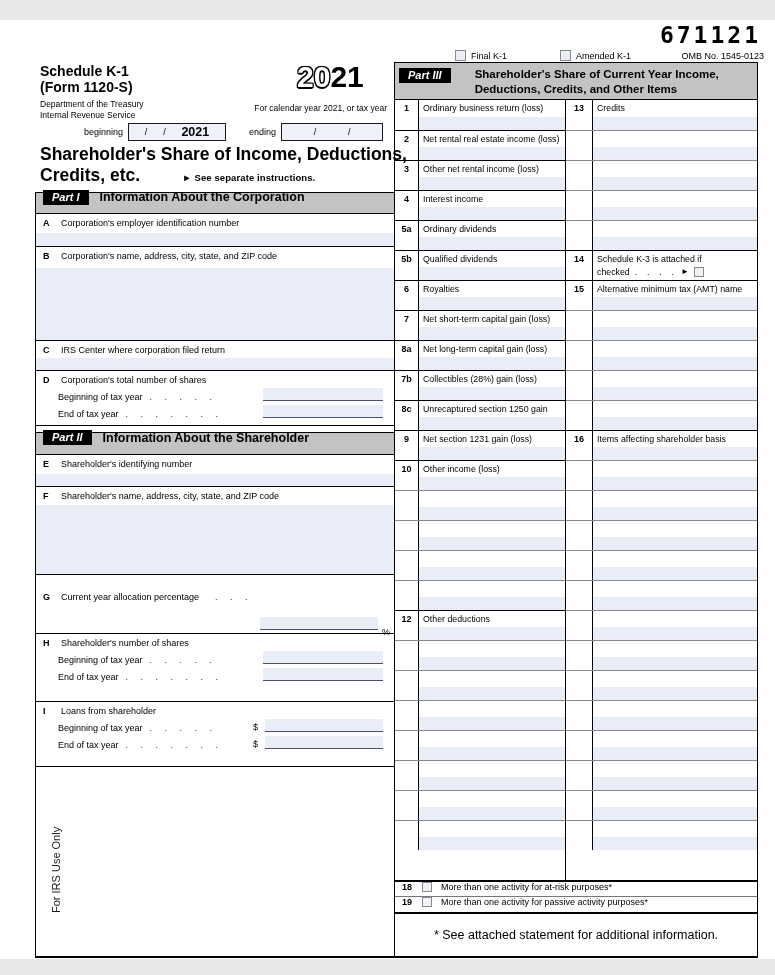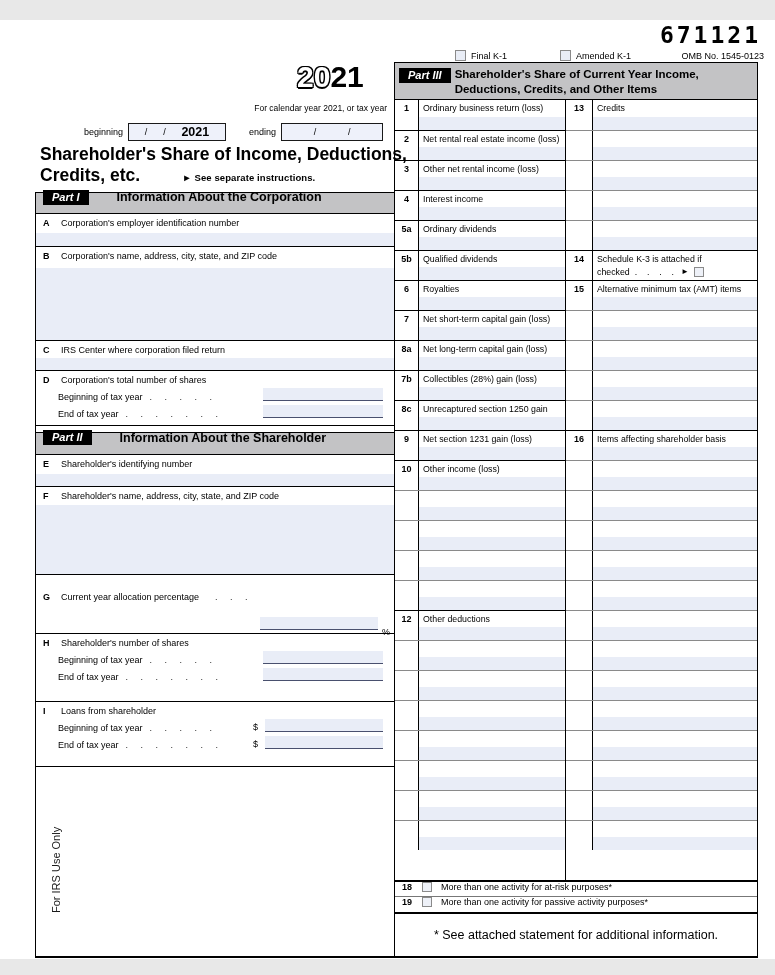--- a/index.html
+++ b/index.html
@@ -34,21 +34,21 @@
   .lbl-ending { margin-left:23px; }
 
   .title { position:absolute; left:40px; top:124px; font-size:17.5px; font-weight:bold; line-height:1.2; }
   .title-l2 { display:flex; align-items:baseline; }
   .see-sep { font-size:9.5px; font-weight:bold; margin-left:42px; letter-spacing:.1px; }
 
   
   .leftcol { position:absolute; left:35px; top:172px; width:359px; height:766px;
              border-left:1.5px solid #000; border-bottom:2px solid #000; }
   .partbar { background:#c3c3c5; border-top:1.5px solid #000; border-bottom:1.5px solid #000;
-             display:flex; align-items:center; gap:28px; padding:0 0 12px 7px; }
+             display:flex; align-items:center; gap:11px; padding:0 0 12px 7px; }
   .bar1 { height:22px; } .bar2 { height:23px; }
   .badge { background:#000; color:#fff; font-weight:bold; font-style:italic; font-size:11px;
            padding:1px 9px 2px; white-space:nowrap; }
   .partbar-title { font-weight:bold; font-size:12.5px; }
 
   .lrow { position:relative; border-bottom:1px solid #000; }
   .lrow-head { display:flex; gap:9px; padding:4px 0 0 7px; font-size:9px; }
   .letter { font-weight:bold; min-width:9px; }
   .blue-strip { position:absolute; left:0; right:0; bottom:0; background:#e9edf7; }
   .rowA { height:33px; } .rowA .blue-strip { height:13px; }
@@ -73,21 +73,21 @@
                align-items:flex-start; margin-top:17px; }
 
   .irsbox { position:relative; height:206px; }
   .irs-vert { position:absolute; left:14px; top:0; bottom:0; display:flex; align-items:center;
               justify-content:center; writing-mode:vertical-rl; transform:rotate(180deg);
               font-size:11px; color:#1a1a1a; }
 
   
   .p3box { position:absolute; left:394px; top:42px; width:364px; height:896px;
            border:1.5px solid #000; border-bottom-width:2px; display:flex; flex-direction:column; }
-  .p3header { background:#c3c3c5; border-bottom:1.5px solid #000; display:flex; gap:4px;
+  .p3header { background:#c3c3c5; border-bottom:1.5px solid #000; display:flex; gap:24px;
               padding:4px 4px 0 4px; height:37px; align-items:flex-start; }
   .p3header .badge { margin-top:1px; }
   .p3title { font-weight:bold; font-size:11.5px; line-height:1.3; }
   .p3cols { display:flex; height:780px; }
   .p3col-left { width:171px; border-right:1px solid #000; display:flex; flex-direction:column; }
   .p3col-right { flex:1; display:flex; flex-direction:column; }
   .unit { height:30px; display:flex; border-top:1px solid #8a8a8a; }
   .unit.item { border-top:1.4px solid #000; }
   .unit.first { border-top:none; }
   .num { width:24px; border-right:1px solid #000; font-size:9px; font-weight:bold;
@@ -121,20 +121,28 @@
 
 <div class="page">
 
   <div class="ocr">671121</div>
   <span class="cbx cb-final"></span>
   <span class="cb-final-lbl">Final K-1</span>
   <span class="cbx cb-amend"></span>
   <span class="cb-amend-lbl">Amended K-1</span>
   <span class="omb">OMB No. 1545-0123</span>
 
+  <div class="hdr-left">
+    <div class="hdr-schedule">Schedule K-1</div>
+    <div class="hdr-form">(Form 1120-S)</div>
+    <div class="hdr-dept">
+      <div>Department of the Treasury</div>
+      <div>Internal Revenue Service</div>
+    </div>
+  </div>
   <div class="year"><span class="year-outline">20</span><span class="year-solid">21</span></div>
   <div class="calendar">For calendar year 2021, or tax year</div>
 
   <div class="beginrow">
     <span>beginning</span>
     <span class="databox box-begin">
       <span class="slash">/</span>
       <span class="slash">/</span>
       <span class="boxyear">2021</span>
     </span>
@@ -508,21 +516,21 @@
               <span>checked</span>
               <span class="k3dots">.    .    .    .</span>
               <span class="k3arrow">►</span>
               <span class="cbx-sm"></span>
             </div>
           </div>
         </div>
         <div class="unit item">
             <div class="num">15</div>
             <div class="ubody">
-              <div class="ulbl">Alternative minimum tax (AMT) items</div>
+              <div class="ulbl">Alternative minimum tax (AMT) name</div>
               <div class="ublue"></div>
             </div>
           </div>
         <div class="unit blank">
             <div class="num"></div>
             <div class="ubody">
               <div class="ulbl"></div>
               <div class="ublue"></div>
             </div>
           </div>

